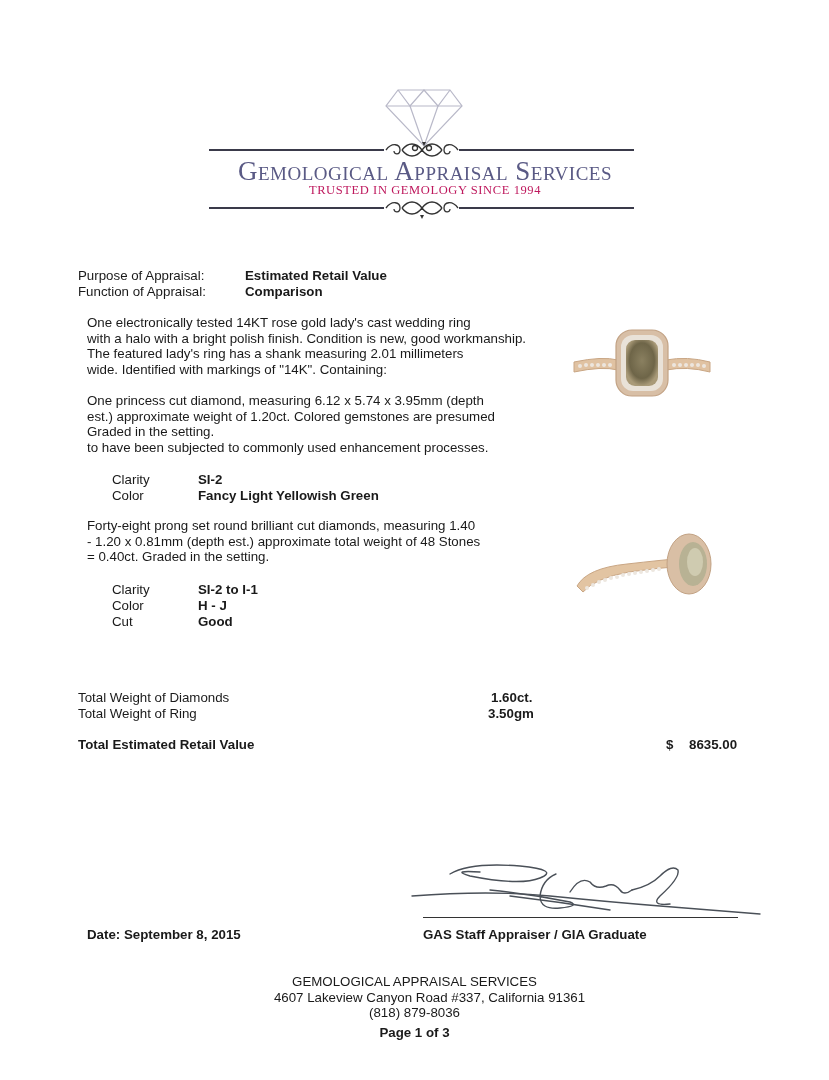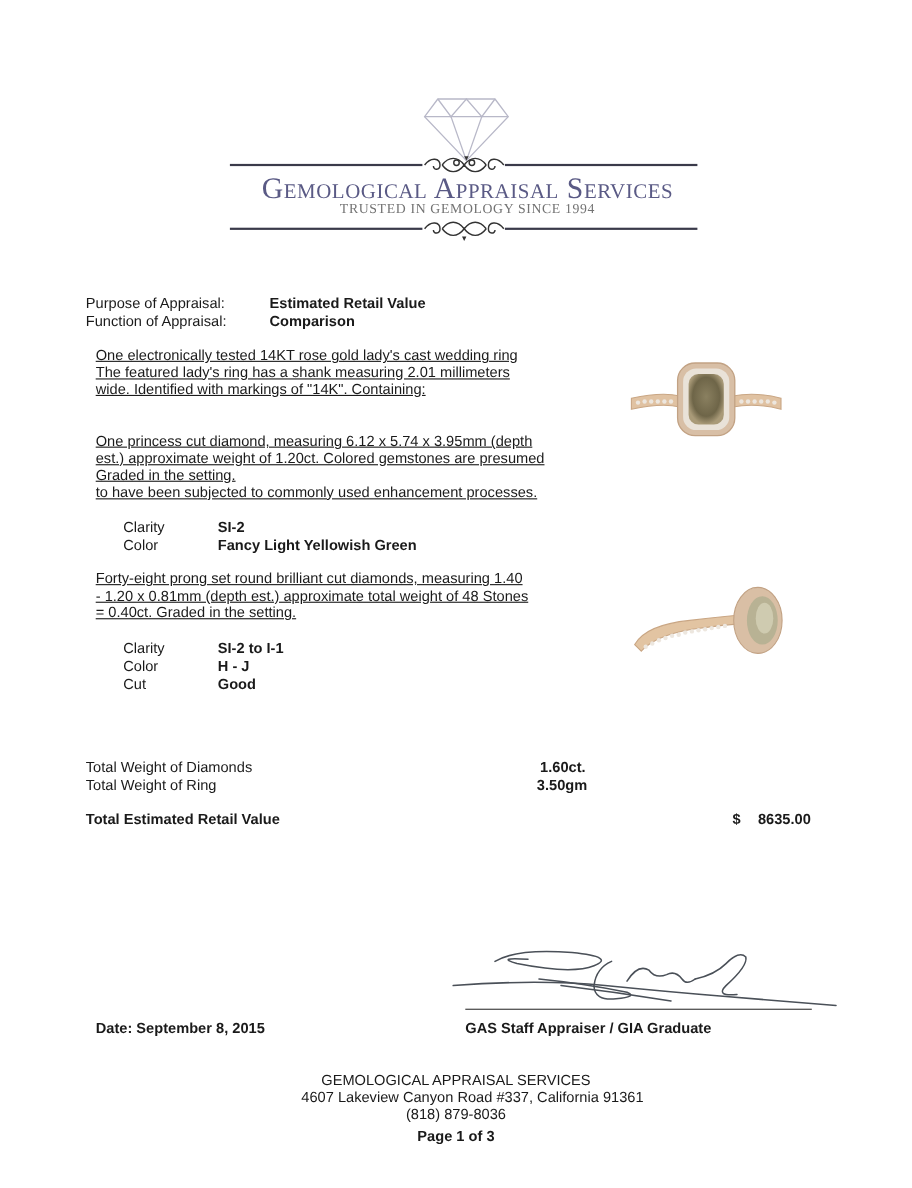--- a/index.html
+++ b/index.html
@@ -9,28 +9,28 @@
   .bold { font-weight: bold; }
   .line { line-height: 15.5px; white-space: nowrap; }
 
   
   #logo-diamond { left: 384px; top: 86px; width: 80px; height: 62px; }
   .rule { position: absolute; height: 2px; background: #3a3a4a; }
   #brand-title { left: 200px; top: 156px; width: 450px; text-align: center;
                  font-family: "Liberation Serif", serif; font-size: 27px; color: #5a5a85; letter-spacing: 0.5px;
                  font-variant: small-caps; white-space: nowrap; }
   #brand-sub { left: 200px; top: 183px; width: 450px; text-align: center;
-               font-family: "Liberation Serif", serif; font-size: 12.5px; color: #737373; letter-spacing: 0.6px; white-space: nowrap; }
+               font-family: "Liberation Serif", serif; font-size: 12.5px; color: #be185d; letter-spacing: 0.6px; white-space: nowrap; }
   .flourish { position: absolute; }
 
   .labelcol { left: 78px; }
   .valcol { left: 245px; }
   .subl { left: 112px; }
   .subv { left: 198px; }
-  .para { left: 87px; width: 460px; text-decoration: underline; }
+  .para { left: 87px; width: 460px; }
 
   #ring1 { left: 572px; top: 320px; width: 140px; height: 85px; }
   #ring2 { left: 567px; top: 520px; width: 150px; height: 80px; }
 
   #signature { left: 410px; top: 856px; width: 360px; height: 70px; }
   #sig-line { left: 423px; top: 917px; width: 315px; height: 1px; background: #333; }
 
   .center { left: 0; width: 829px; text-align: center; }
 </style>
 </head>
@@ -77,20 +77,21 @@
   </svg>
 </div>
 
 <div class="abs line labelcol" style="top:268px;">Purpose of Appraisal:</div>
 <div class="abs line valcol bold" style="top:268px;">Estimated Retail Value</div>
 <div class="abs line labelcol" style="top:284px;">Function of Appraisal:</div>
 <div class="abs line valcol bold" style="top:284px;">Comparison</div>
 
 <div class="abs para" style="top:315px;">
   <div class="line">One electronically tested 14KT rose gold lady's cast wedding ring</div>
+  <div class="line">with a halo with a bright polish finish. Condition is new, good workmanship.</div>
   <div class="line">The featured lady's ring has a shank measuring 2.01 millimeters</div>
   <div class="line">wide. Identified with markings of "14K".  Containing:</div>
 </div>
 
 <div class="abs para" style="top:393px;">
   <div class="line">One princess cut diamond, measuring 6.12 x 5.74 x 3.95mm (depth</div>
   <div class="line">est.) approximate weight of 1.20ct. Colored gemstones are presumed</div>
   <div class="line">Graded in the setting.</div>
   <div class="line">to have been subjected to commonly used enhancement processes.</div>
 </div>

